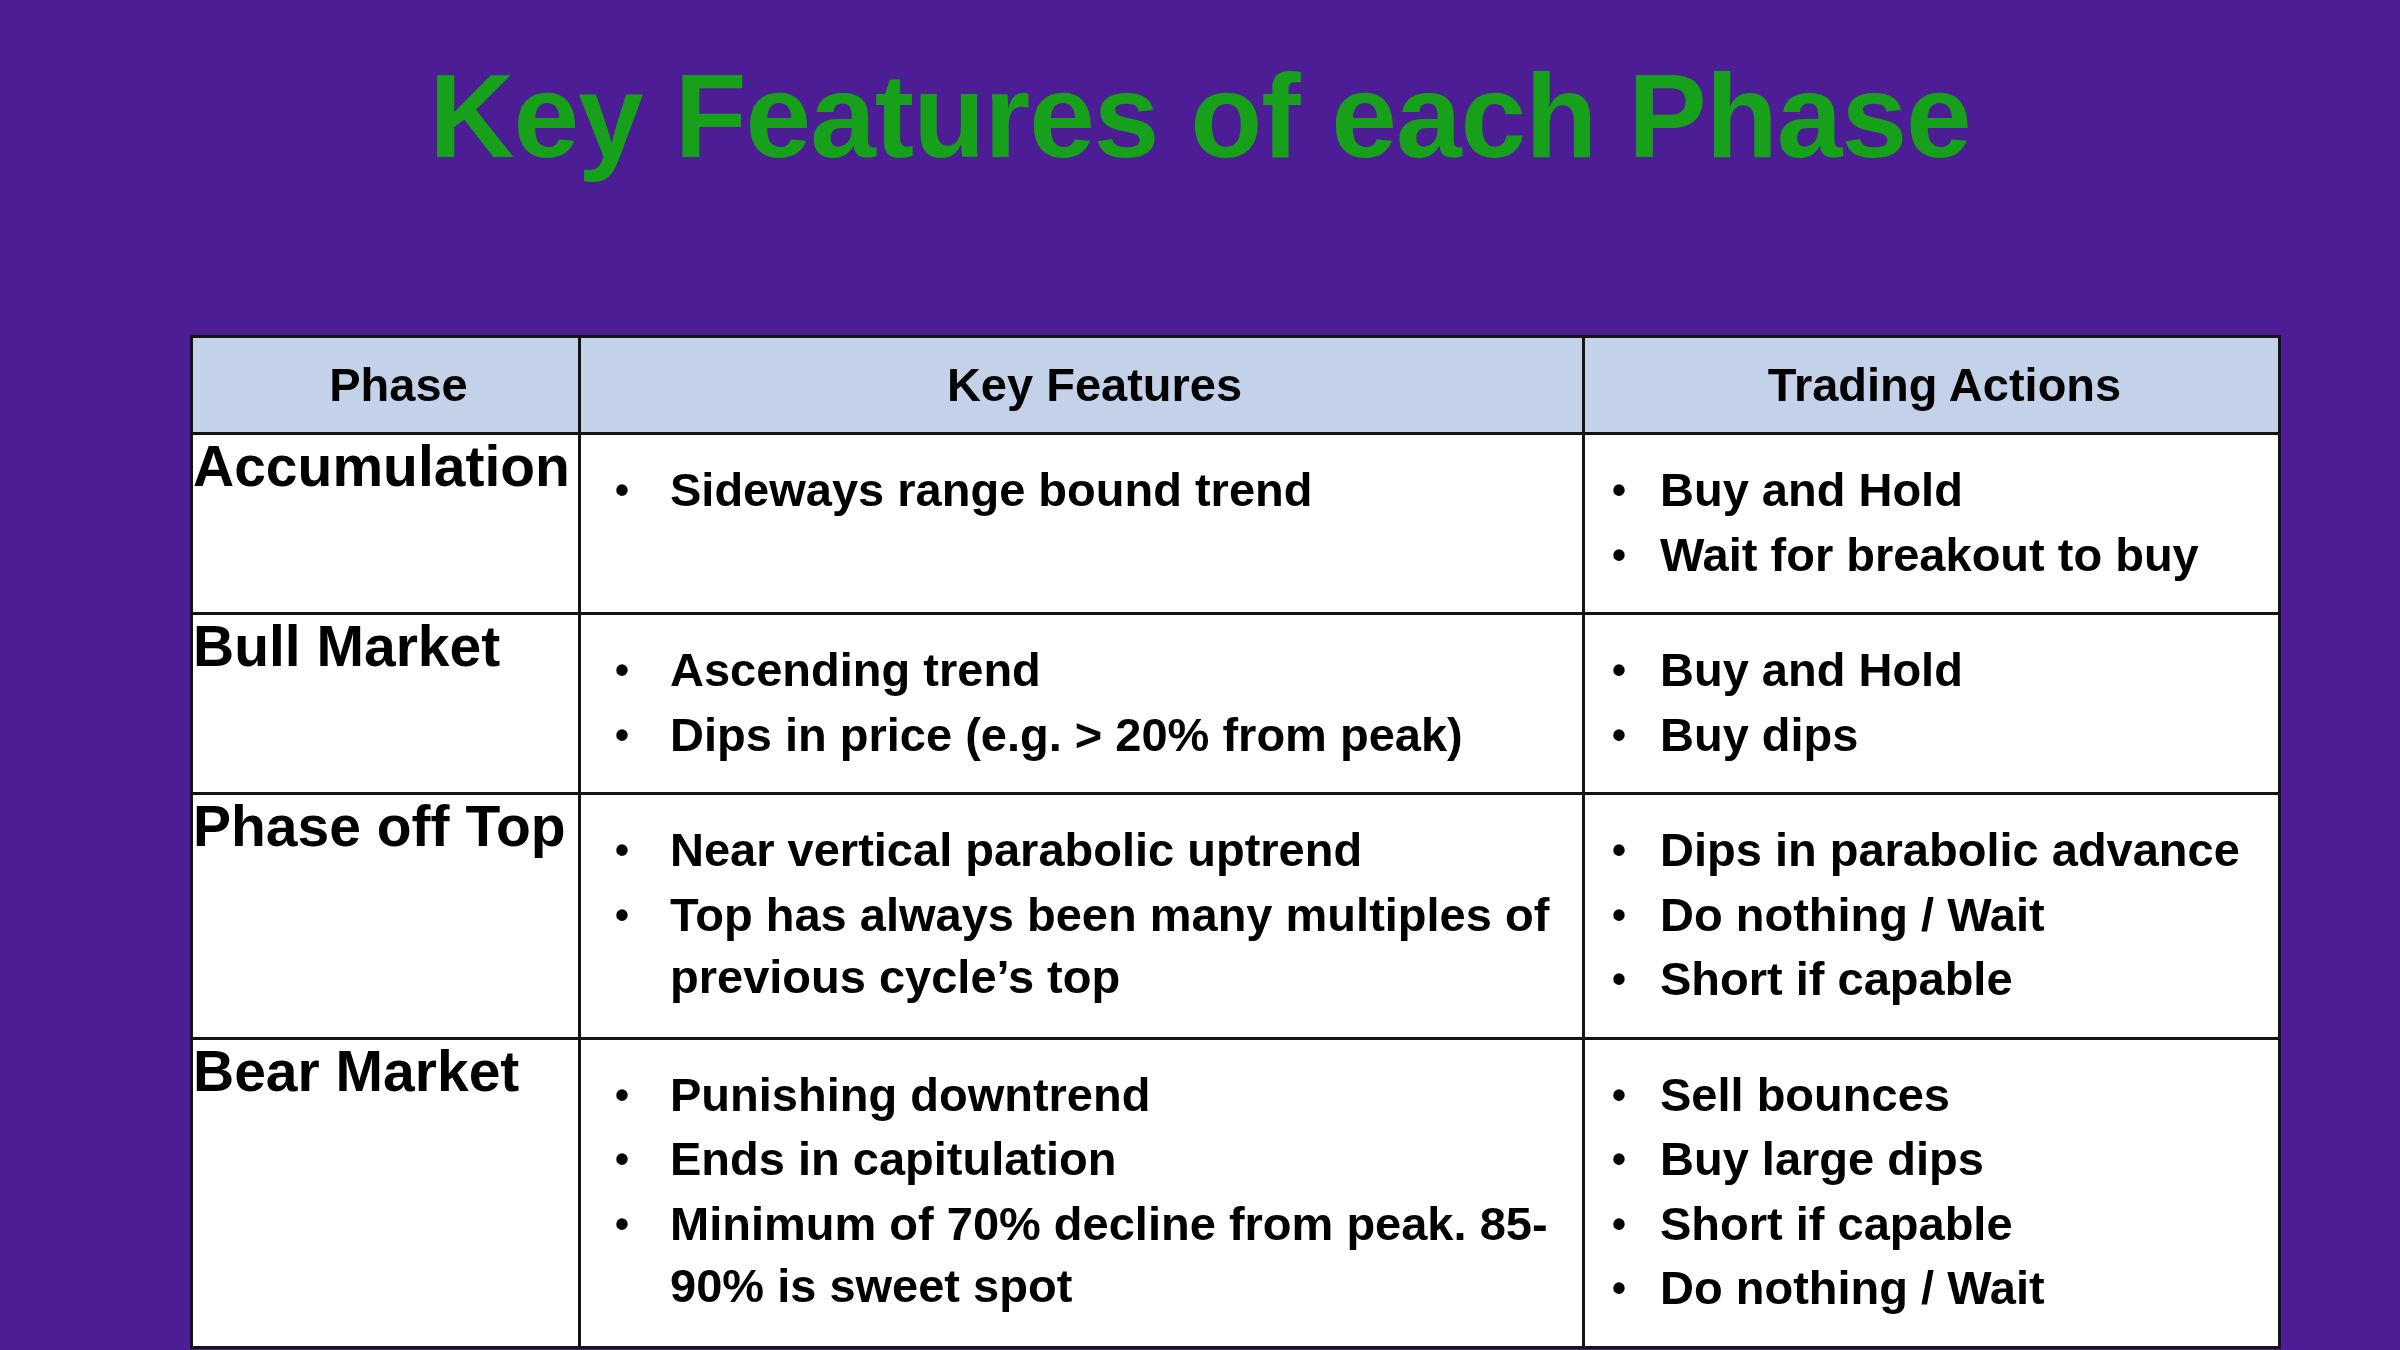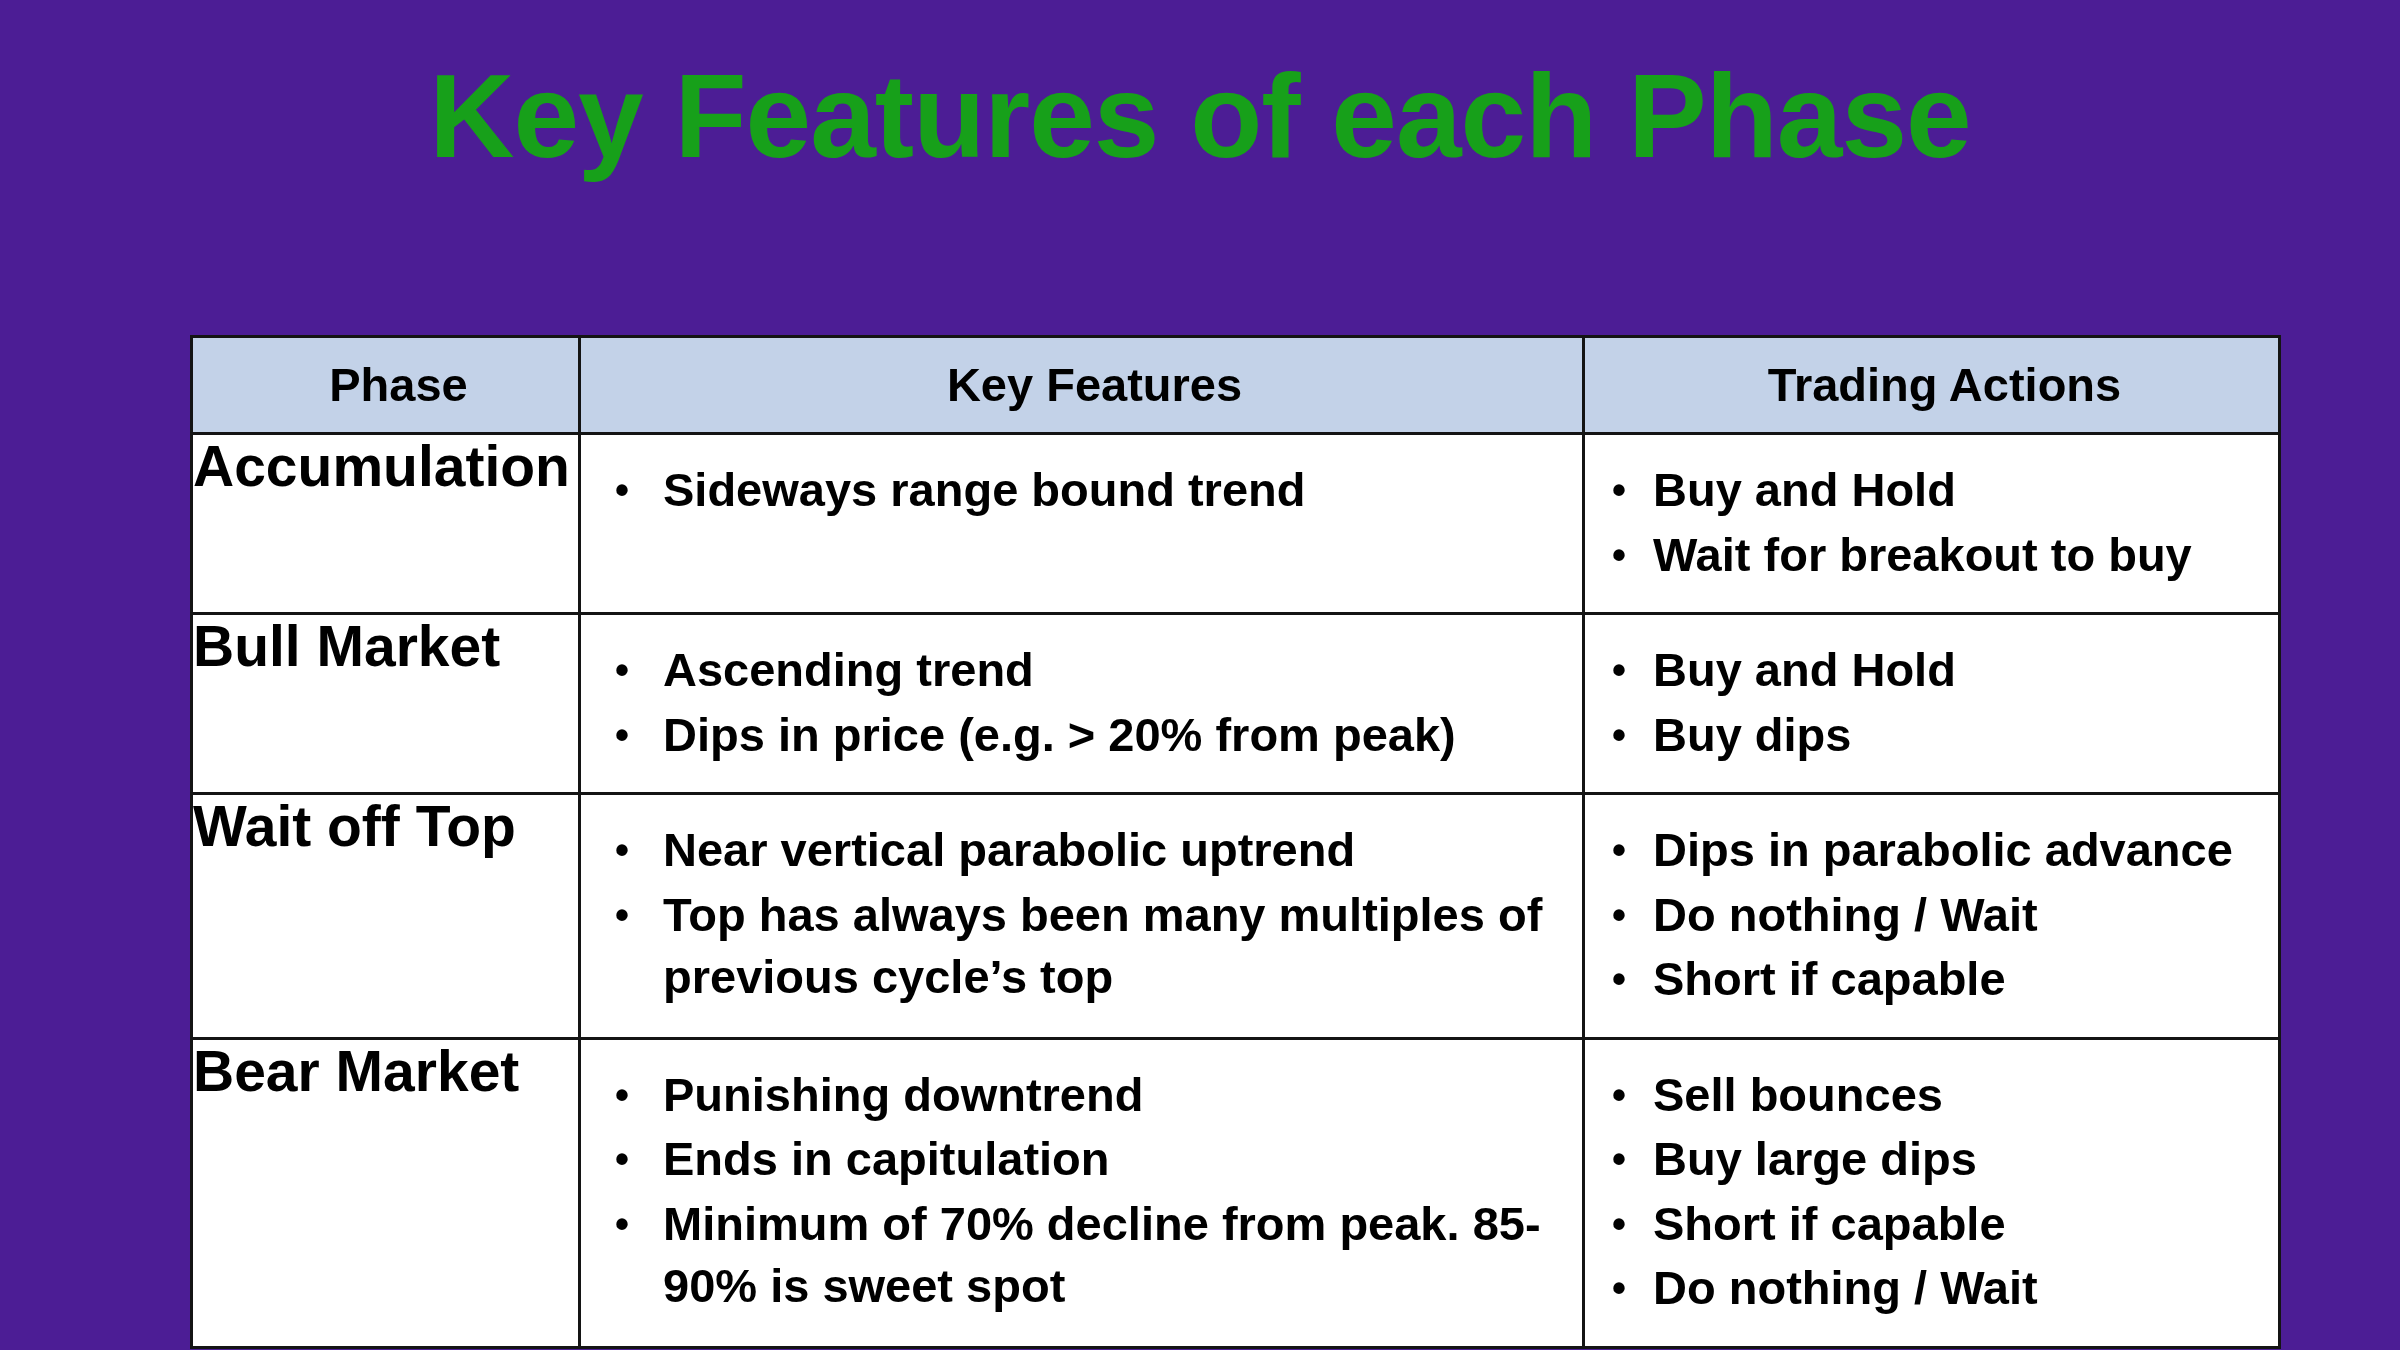--- a/index.html
+++ b/index.html
@@ -103,20 +103,21 @@
   .bullet-dot {
     flex: 0 0 auto;
     width: 78px;
     text-align: center;
     font-size: 40px;
     line-height: 1.55;
   }
   .bullet-text {
     flex: 1 1 auto;
     padding-right: 4px;
+    margin-left: 7px;
   }
 
   
   .col-features .bullets { padding-left: 0; }
   .col-features .bullet-dot { width: 82px; }
 
   .col-actions .bullets { padding-left: 0; }
   .col-actions .bullet-dot { width: 68px; }
 </style>
 </head>
@@ -189,21 +190,21 @@
             </li>
             <li>
               <span class="bullet-dot">•</span>
               <span class="bullet-text">Buy dips</span>
             </li>
           </ul>
         </td>
       </tr>
 
       <tr>
-        <td class="phase-name">Wait off Top</td>
+        <td class="phase-name">Phase off Top</td>
         <td class="col-features">
           <ul class="bullets">
             <li>
               <span class="bullet-dot">•</span>
               <span class="bullet-text">Near vertical parabolic uptrend</span>
             </li>
             <li>
               <span class="bullet-dot">•</span>
               <span class="bullet-text">Top has always been many multiples of previous cycle’s top</span>
             </li>

